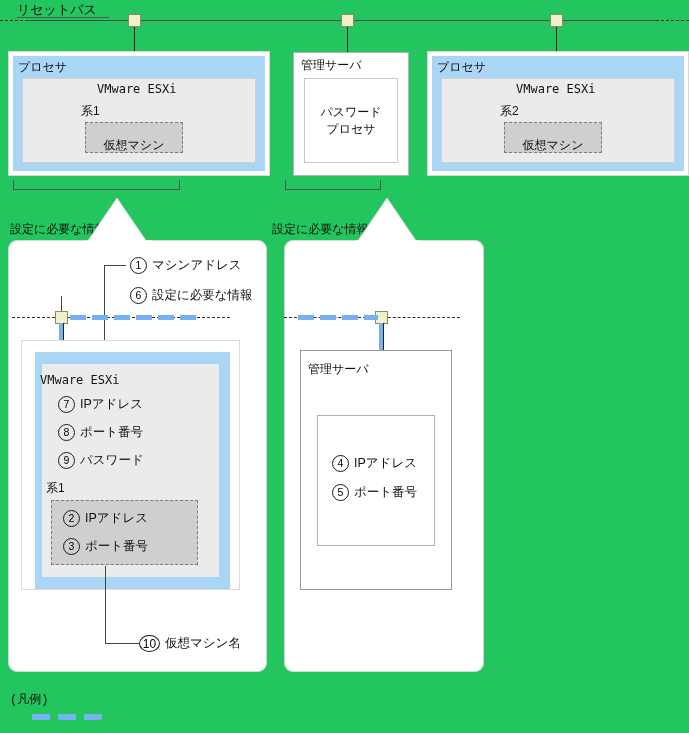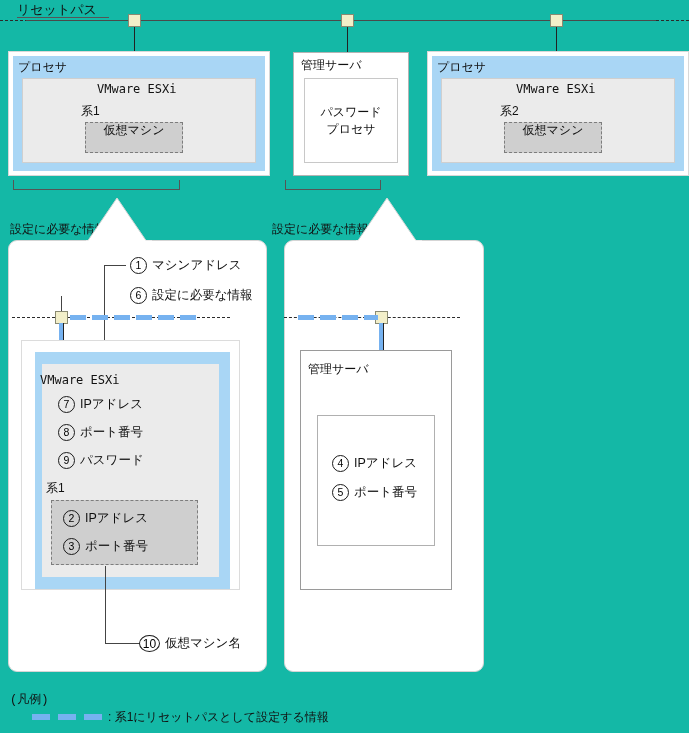--- a/index.html
+++ b/index.html
@@ -9,21 +9,21 @@
   }
   body {
     font-family: "Liberation Sans", "DejaVu Sans", sans-serif;
     color: #000000;
   }
   #stage {
     position: relative;
     width: 689px;
     height: 733px;
     overflow: hidden;
-    background: #14b8a6;
+    background: #22c55e;
   }
   .abs { position: absolute; }
 
   
   .lbl {
     font-size: 12px;
     line-height: 14px;
     white-space: nowrap;
     color: #111;
   }
@@ -72,21 +72,21 @@
   .esxi-box {
     background: #ebebeb;
     border: 1px solid #cfcfcf;
     box-sizing: border-box;
   }
   .vm-box {
     background: #cfcfcf;
     border: 1.3px dashed #7d7d7d;
     box-sizing: border-box;
     display: flex;
-    align-items: flex-start;
+    align-items: flex-end;
     justify-content: center;
   }
   .mgmt-outer {
     background: #ffffff;
     border: 1px solid #b4b4b4;
     box-sizing: border-box;
   }
   .mgmt-inner {
     background: #ffffff;
     border: 1px solid #c8c8c8;
@@ -334,15 +334,14 @@
   </div>
   <div class="abs numrow" style="left:332px; top:484px;">
     <span class="circ">5</span>
     <span class="numtxt">ポート番号</span>
   </div>
 
   <div class="abs lbl" style="left:10px; top:693px;font-family:Liberation Mono, monospace;">(凡例)</div>
   <div class="abs legend-sw" style="left:32px; top:714px;"></div>
   <div class="abs legend-sw" style="left:58px; top:714px;"></div>
   <div class="abs legend-sw" style="left:84px; top:714px;"></div>
-  <div class="abs lbl" style="left:108px; top:710px;">: 系1にリセットパスとして設定する情報</div>
 
 </div>
 
 </body></html>

